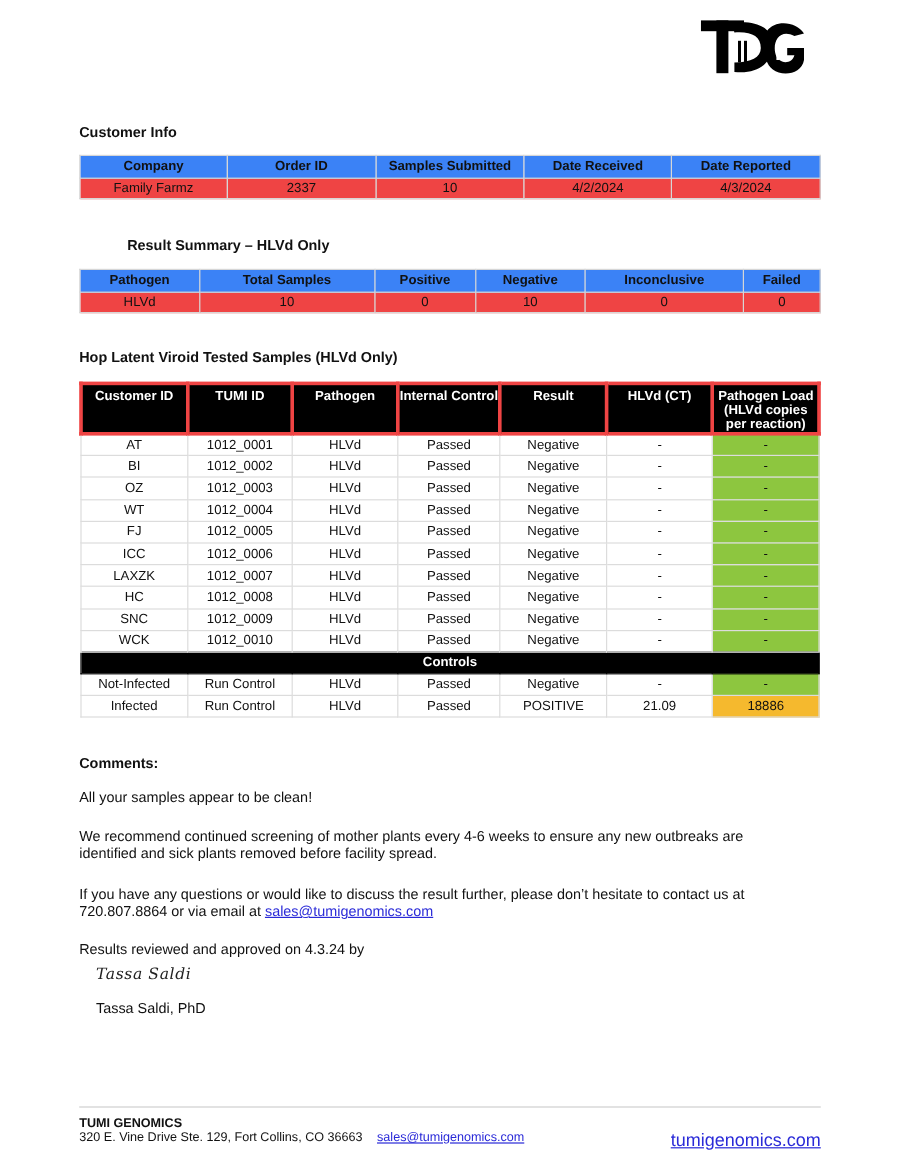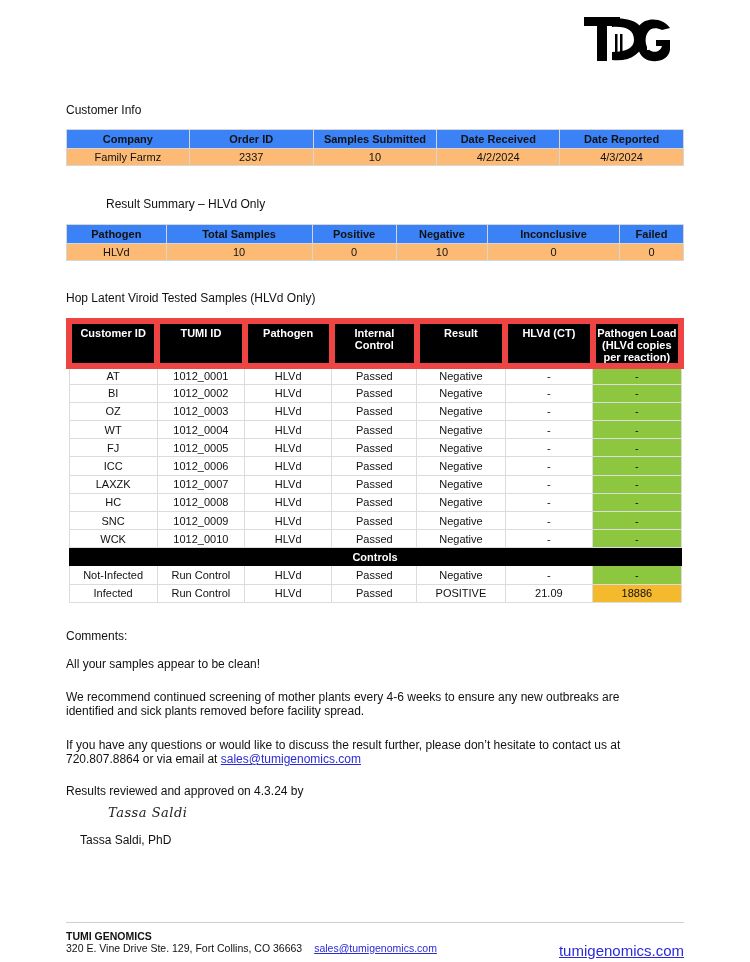--- a/index.html
+++ b/index.html
@@ -1,38 +1,38 @@
 <!DOCTYPE html>
 <html><head>
 <meta charset="utf-8">
 <style>
   * { box-sizing: border-box; margin: 0; padding: 0; }
   html, body { width: 750px; height: 962px; background: #ffffff; }
   body { font-family: "Liberation Sans", sans-serif; color: #111; position: relative; overflow: hidden; }
 
   .logo { position: absolute; left: 584px; top: 14px; width: 88px; height: 50px; }
 
-  .section-title { position: absolute; left: 66px; font-size: 12px; font-weight: normal; color: #111; }
+  .section-title { position: absolute; left: 66px; font-size: 12px; font-weight: bold; color: #111; }
 
   table.grid { position: absolute; left: 66px; width: 618px; border-collapse: collapse; font-size: 11px; }
   table.grid td, table.grid th { text-align: center; border: 1px solid #d6d6d6; }
   table.grid th { background: #3b82f6; font-weight: bold; height: 19px; color: #111; }
-  table.grid td { height: 17px; background: #fdba74; }
+  table.grid td { height: 17px; background: #ef4444; }
 
   table.samples { position: absolute; left: 66px; top: 318px; width: 618px; border-collapse: collapse; font-size: 11px; }
-  table.samples th { background: #000; color: #fff; font-weight: bold; vertical-align: top; padding-top: 3px; height: 42px; border: 6px solid #ef4444; line-height: 12px; }
+  table.samples th { background: #000; color: #fff; font-weight: bold; vertical-align: top; padding-top: 3px; height: 42px; border: 3px solid #ef4444; line-height: 12px; }
   table.samples td { text-align: center; height: 18.2px; border: 1px solid #dcdcdc; background: #fff; }
   table.samples td.load-neg { background: #8dc63f; }
   table.samples td.load-pos { background: #f5b92e; }
   table.samples tr.controls-row td { background: #000; color: #fff; font-weight: bold; height: 18px; border-color: #000; }
 
   .para { position: absolute; left: 66px; width: 600px; font-size: 12px; line-height: 14px; color: #111; }
   a.link { color: #2a2ad8; text-decoration: underline; }
 
-  .signature { position: absolute; left: 80px; top: 805px; font-family: "DejaVu Serif", serif; font-style: italic; font-size: 13px; letter-spacing: 0.5px; color: #222; margin-left: 28px; }
+  .signature { position: absolute; left: 80px; top: 805px; font-family: "DejaVu Serif", serif; font-style: italic; font-size: 13px; letter-spacing: 0.5px; color: #222; }
   .signer { position: absolute; left: 80px; top: 833px; font-size: 12px; }
 
   .footer-line { position: absolute; left: 66px; top: 922px; width: 618px; height: 1px; background: #cfcfcf; }
   .footer-company { position: absolute; left: 66px; top: 930px; font-size: 10.5px; font-weight: bold; }
   .footer-addr { position: absolute; left: 66px; top: 942px; font-size: 10.5px; }
   .footer-addr a { margin-left: 12px; }
   .footer-web { position: absolute; right: 66px; top: 942px; font-size: 15px; }
 </style>
 </head>
 <body>

